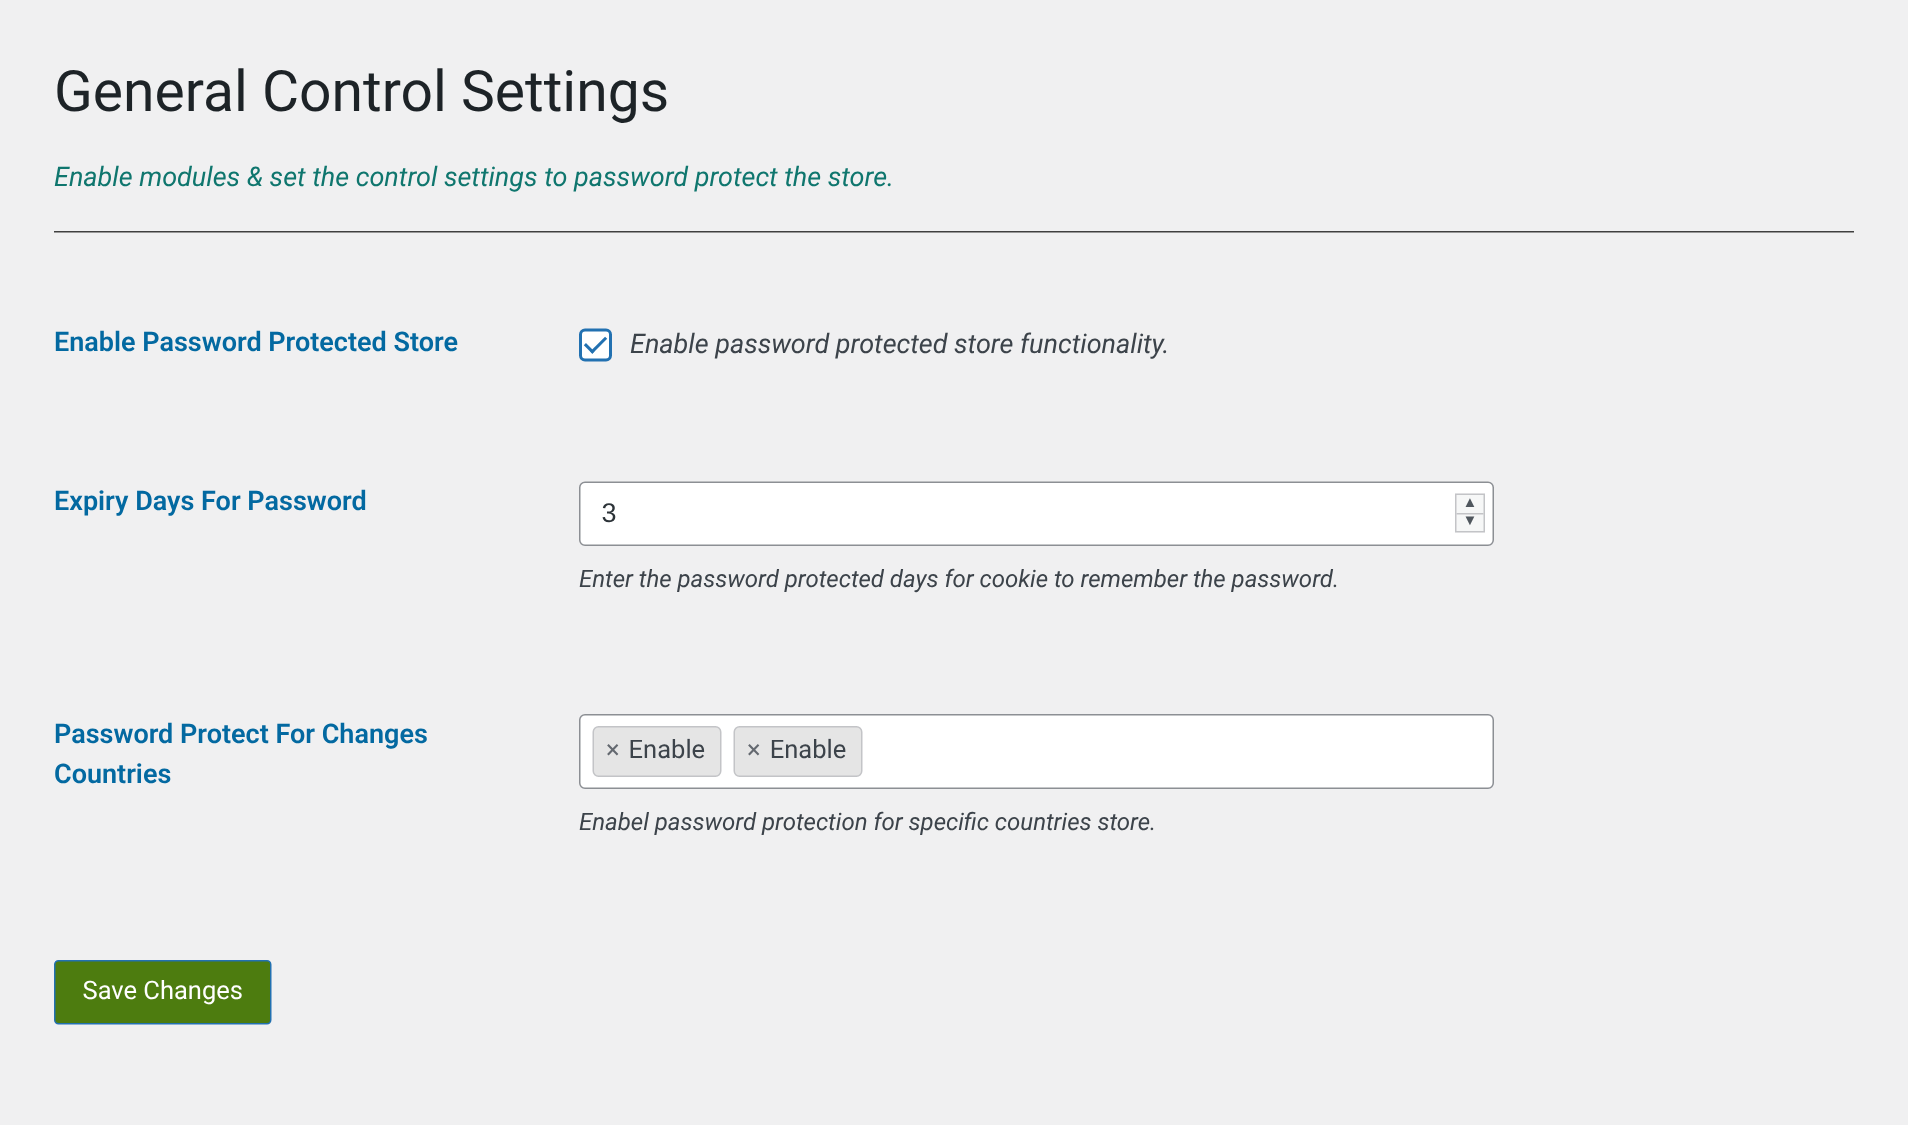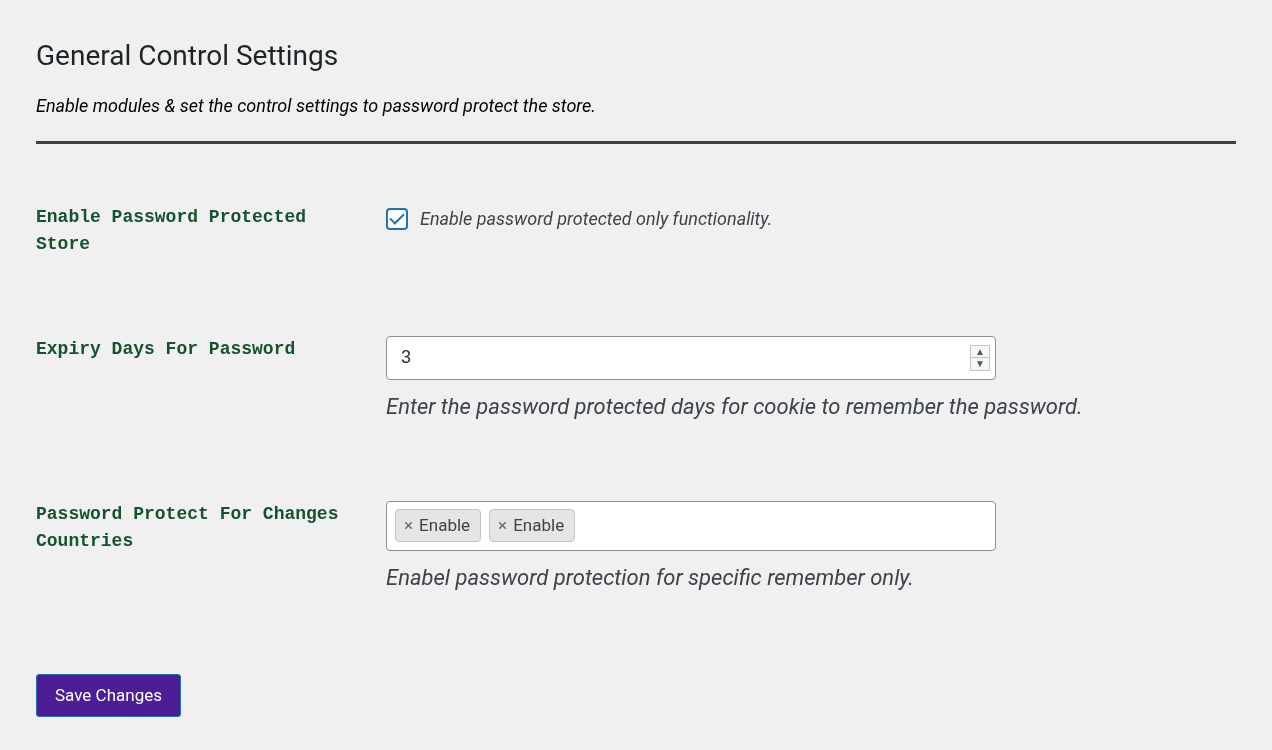--- a/index.html
+++ b/index.html
@@ -14,58 +14,57 @@
       color: #1d2327;
       padding: 0;
       width: 1272px;
     }
 
     .wrap {
       padding: 20px 36px 36px 36px;
     }
 
     h1.page-title {
-      font-size: 28px;
+      font-size: 38px;
       font-weight: 400;
       color: #1d2327;
       margin-bottom: 18px;
       margin-top: 18px;
       line-height: 1.3;
     }
 
     p.page-description {
       font-size: 18px;
       font-style: italic;
-      color: #000000;
+      color: #0f766e;
       margin-bottom: 22px;
       padding-bottom: 22px;
-      border-bottom: 3px solid #404040;
+      border-bottom: 1px solid #404040;
       line-height: 1.5;
     }
 
     .form-table {
       width: 100%;
       border-collapse: collapse;
       margin-top: 40px;
     }
 
     .form-table tr {
       vertical-align: top;
     }
 
     .form-table th {
       width: 350px;
       padding: 20px 28px 20px 0;
       font-size: 18px;
       font-weight: 600;
-      color: #14532d;
+      color: #0369a1;
       text-align: left;
       vertical-align: top;
       line-height: 1.5;
-      font-family: Liberation Mono, monospace;
     }
 
     .form-table td {
       padding: 16px 10px 20px 0;
       font-size: 18px;
       line-height: 1.4;
       vertical-align: top;
     }
 
     .form-table tr + tr th,
@@ -152,21 +151,21 @@
     }
 
     .number-spinner .up {
       border-bottom: 1px solid #c3c4c7;
     }
 
     .number-spinner .up::before { content: "▲"; }
     .number-spinner .down::before { content: "▼"; }
 
     .description {
-      font-size: 22px;
+      font-size: 16px;
       font-style: italic;
       color: #3c434a;
       margin-top: 10px;
       line-height: 1.5;
     }
 
     .multiselect {
       width: 100%;
       max-width: 610px;
       min-height: 50px;
@@ -199,21 +198,21 @@
       cursor: pointer;
       margin-right: 2px;
     }
 
     .save-row {
       margin-top: 60px;
     }
 
     .button-primary {
       display: inline-block;
-      background: #4c1d95;
+      background: #4d7c0f;
       border: 1px solid #2271b1;
       color: #fff;
       font-size: 17px;
       line-height: 1.5;
       padding: 8px 18px;
       border-radius: 3px;
       cursor: pointer;
       font-family: inherit;
     }
   </style>
@@ -228,21 +227,21 @@
   <table class="form-table">
     <tbody>
 
       <tr>
         <th>
           <span>Enable Password Protected Store</span>
         </th>
         <td>
           <div class="checkbox-wrap">
             <span class="checkbox checked"></span>
-            <span class="checkbox-label">Enable password protected only functionality.</span>
+            <span class="checkbox-label">Enable password protected store functionality.</span>
           </div>
         </td>
       </tr>
 
       <tr>
         <th>
           <span>Expiry Days For Password</span>
         </th>
         <td>
           <div class="number-input-wrap">
@@ -264,21 +263,21 @@
           <div class="multiselect">
             <span class="tag">
               <span class="tag-remove">×</span>
               <span>Enable</span>
             </span>
             <span class="tag">
               <span class="tag-remove">×</span>
               <span>Enable</span>
             </span>
           </div>
-          <div class="description">Enabel password protection for specific remember only.</div>
+          <div class="description">Enabel password protection for specific countries store.</div>
         </td>
       </tr>
     </tbody>
   </table>
 
   <div class="save-row">
     <button class="button-primary">Save Changes</button>
   </div>
 </div>
 

